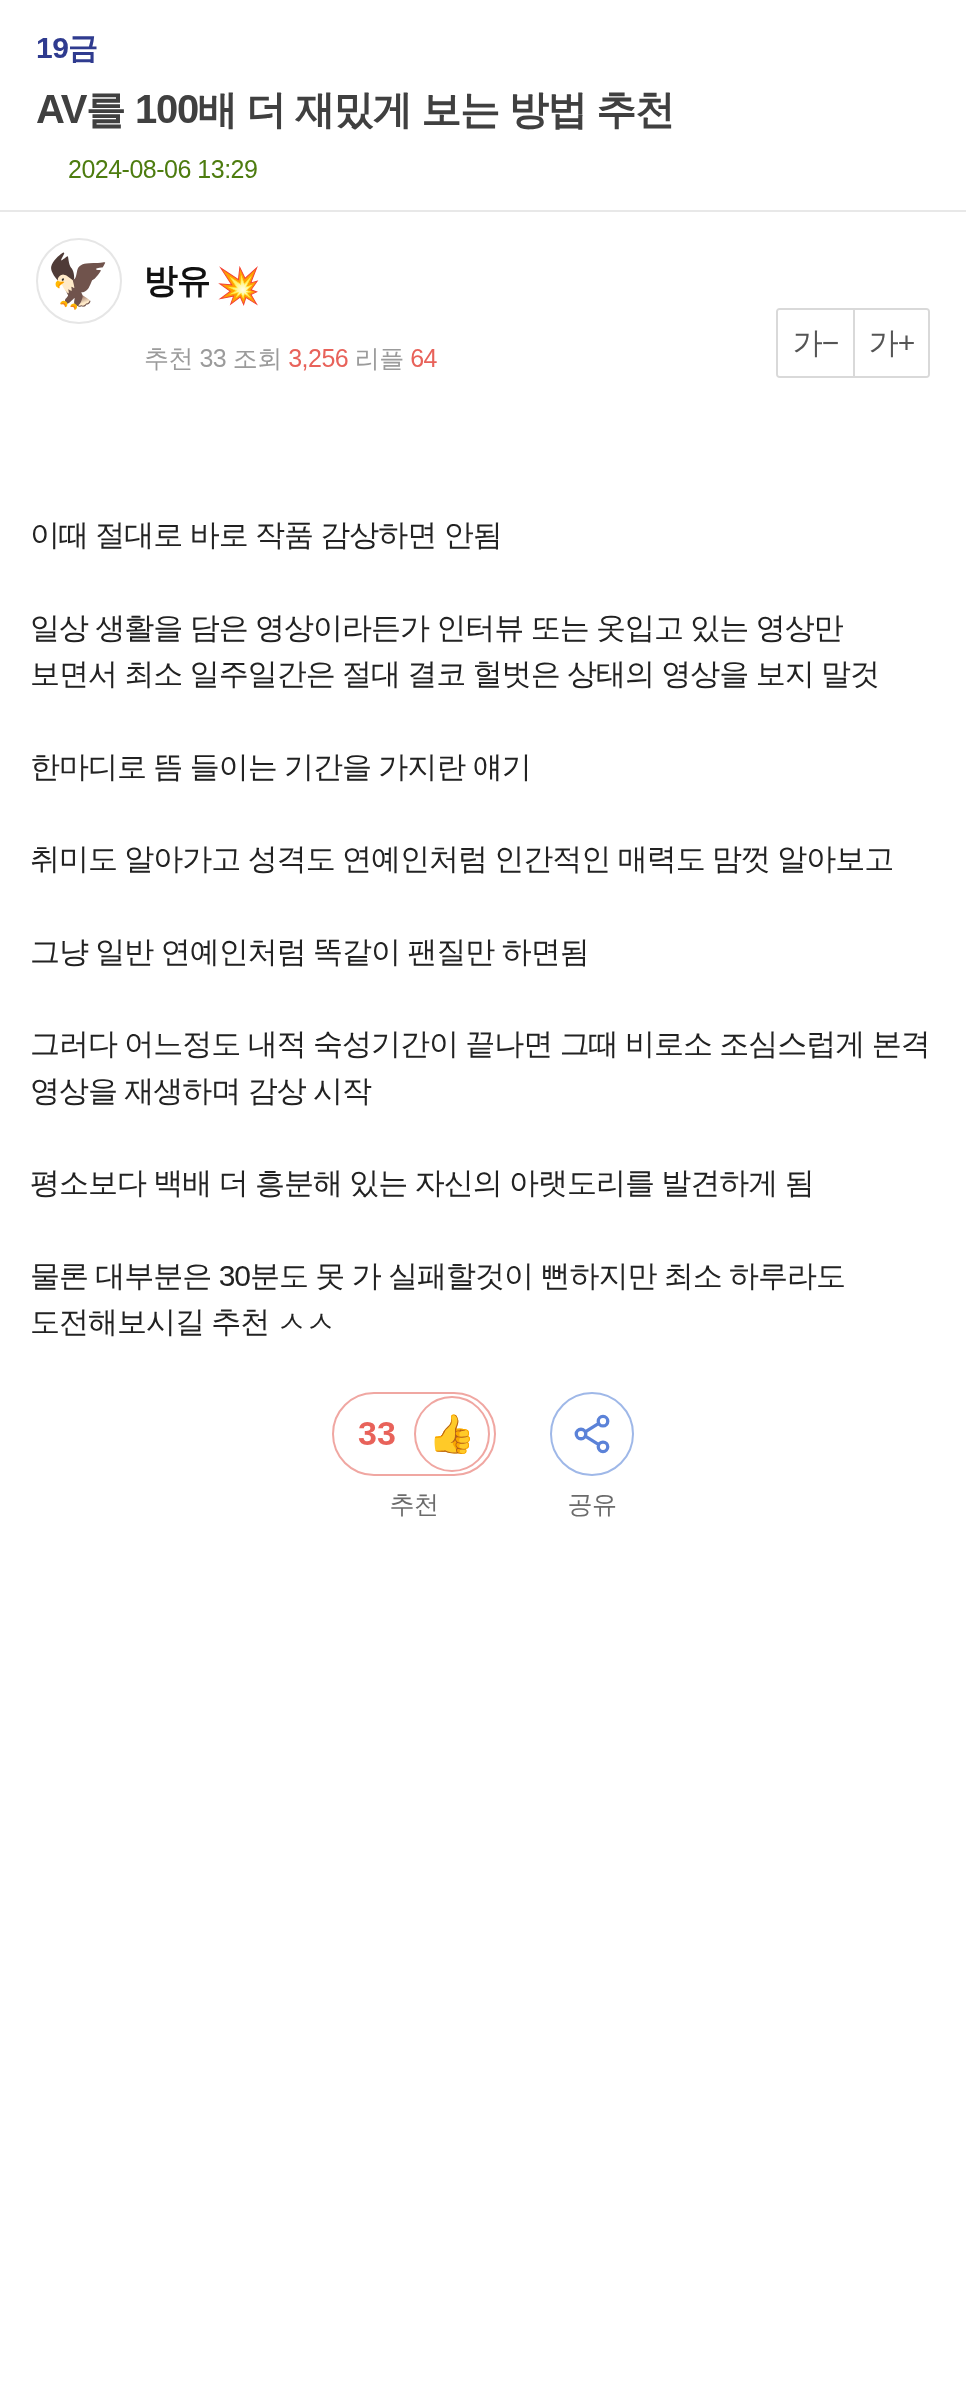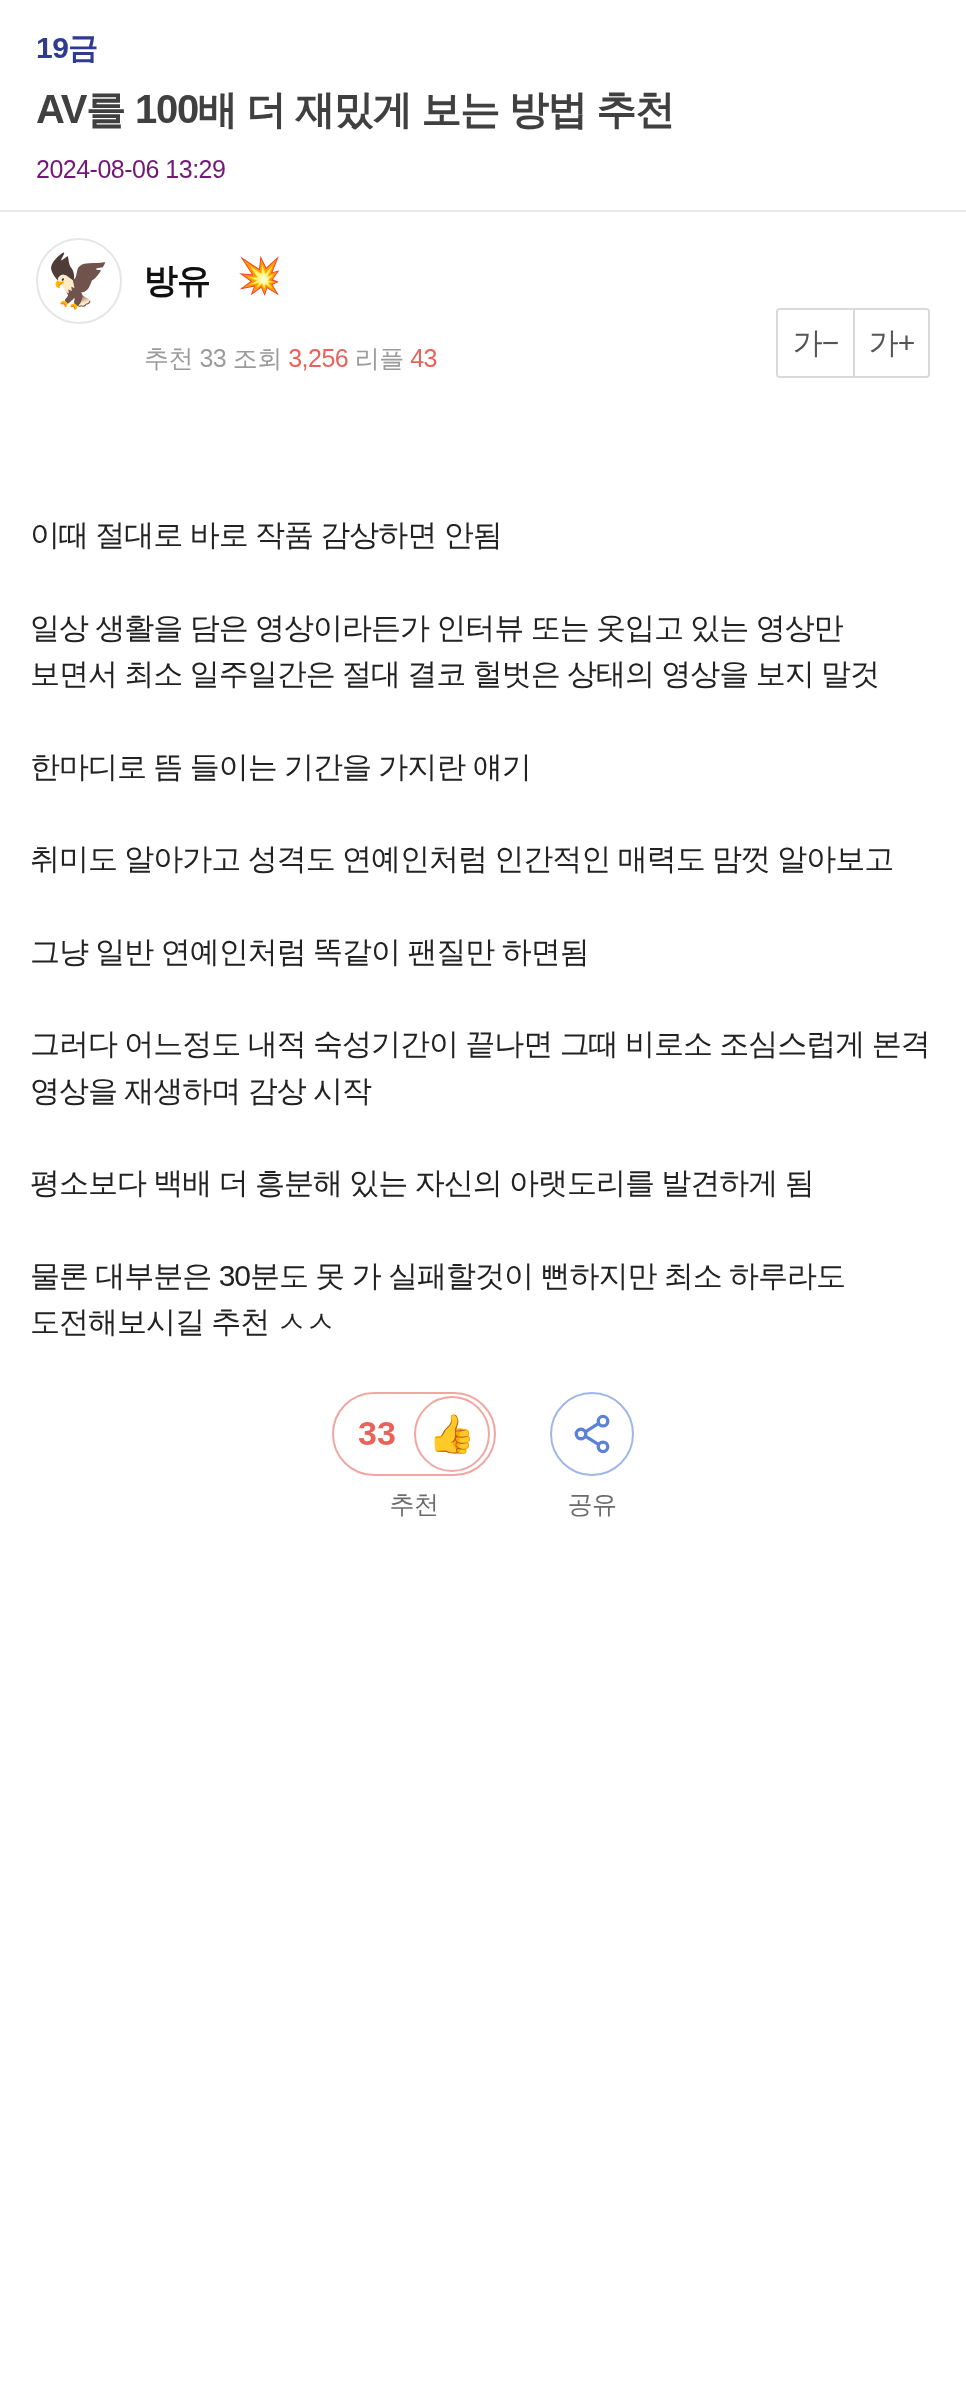--- a/index.html
+++ b/index.html
@@ -31,23 +31,24 @@
   .post-title {
     font-size: 40px;
     font-weight: bold;
     color: #404040;
     letter-spacing: -1.2px;
     line-height: 1.3;
     margin: 0 0 20px 0;
   }
   .post-date {
     font-size: 25px;
-    color: #701a75;
+    color: #4d7c0f;
     letter-spacing: -0.5px;
     margin-bottom: 26px;
+    margin-left: 32px;
   }
   .header-divider {
     height: 2px;
     background: #e8e8e8;
     width: 100%;
   }
 
   
   .author-block {
     padding: 26px 36px 0 36px;
@@ -73,22 +74,22 @@
     position: absolute;
     left: 50%;
     top: 50%;
     transform: translate(-50%, -50%);
     font-size: 52px;
     line-height: 1;
     color: #d85a1b;
   }
   .author-name-wrap {
     display: flex;
-    align-items: flex-start;
-    gap: 27px;
+    align-items: flex-end;
+    gap: 6px;
   }
   .author-name {
     font-size: 34px;
     font-weight: bold;
     color: #111;
     letter-spacing: -1px;
   }
   .author-emoji {
     font-size: 36px;
     line-height: 1;
@@ -234,21 +235,21 @@
       <span class="author-emoji">💥</span>
     </div>
   </div>
 
   <div class="meta-line">
     <span>추천</span>
     <span class="num">33</span>
     <span>조회</span>
     <span class="num-highlight">3,256</span>
     <span>리플</span>
-    <span class="num-reply">43</span>
+    <span class="num-reply">64</span>
   </div>
 
   <div class="fontsize-box">
     <button class="fontsize-btn">가−</button>
     <button class="fontsize-btn">가+</button>
   </div>
 </div>
 
 <div class="post-body">
   <p class="para">이때 절대로 바로 작품 감상하면 안됨</p>

